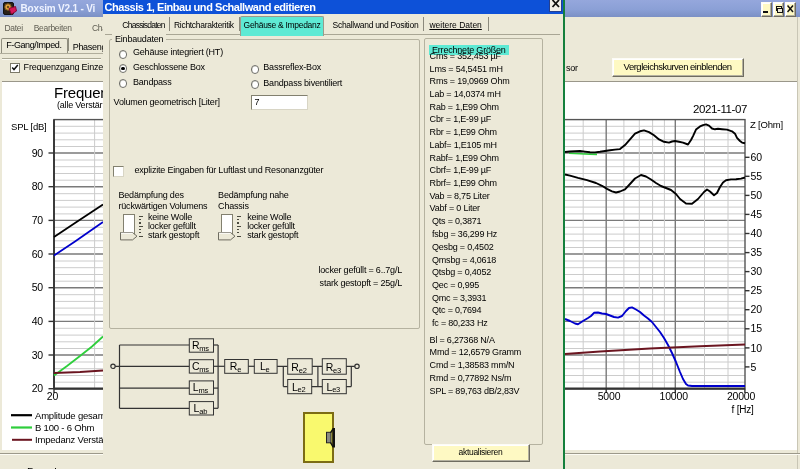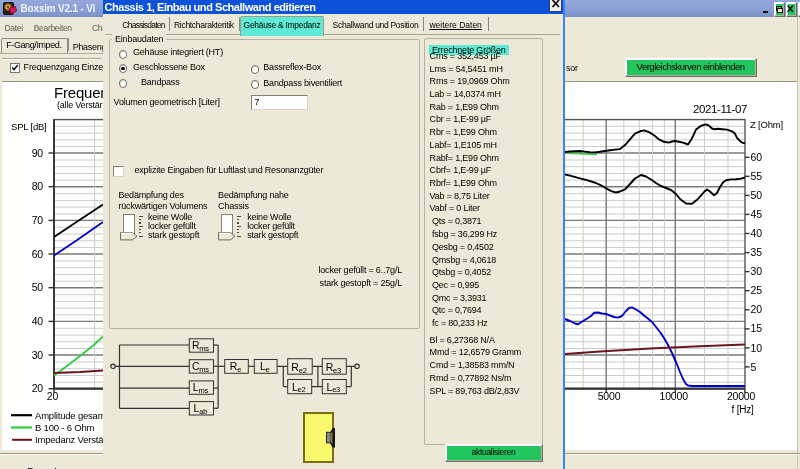--- a/index.html
+++ b/index.html
@@ -1,19 +1,19 @@
 <!DOCTYPE html>
 <html><head><meta charset="utf-8">
 <style>
 html,body{margin:0;padding:0;}
 body{width:800px;height:469px;position:relative;overflow:hidden;
  background:#ece9d8;font-family:"Liberation Sans",sans-serif;font-size:9px;letter-spacing:-0.2px;color:#000;}
 .abs{position:absolute;white-space:nowrap;}
-.btn3d{background:#22c55e;border:1px solid;border-color:#fdfcf6 #6e6c60 #6e6c60 #fdfcf6;
- box-shadow:inset -1px -1px 0 #b4b1a0, inset 1px 1px 0 #fff;margin-left:13px;}
+.btn3d{background:#fef9c3;border:1px solid;border-color:#fdfcf6 #6e6c60 #6e6c60 #fdfcf6;
+ box-shadow:inset -1px -1px 0 #b4b1a0, inset 1px 1px 0 #fff;}
 </style></head><body>
 
 <div class="abs" style="left:0;top:0;width:800px;height:17px;background:linear-gradient(180deg,#95a7dc 0%,#8ba0d6 55%,#7b90c5 100%);"></div>
 <svg class="abs" style="left:3px;top:2px" width="14" height="13" viewBox="0 0 14 13">
 <rect x="0.5" y="0.5" width="10" height="12" rx="1.5" fill="#2a2118" stroke="#111"></rect>
 <circle cx="5" cy="5" r="3.2" fill="#e8a33d" stroke="#7a5a20"></circle>
 <circle cx="5" cy="5" r="1.2" fill="#6a4a18"></circle>
 <path d="M6 6.5 L12.5 4.5 L13.5 9 L8.5 12.2 Z" fill="#d5185a" stroke="#8a0a35"></path>
 </svg>
 <div class="abs" style="left:20.6px;top:2.5px;font-weight:bold;font-size:10px;letter-spacing:-0.2px;color:#eef2ff;">Boxsim V2.1 - Vi</div>
@@ -164,21 +164,21 @@
 <polyline points="565,174.5 570,175.6 578,177.9 587,180.1 596,183 602,185.8 607,188.9 612,191.3 616,192.5 620,191.5 625,189.3 630,184 635,178.5 641,175 646,176.5 651,179.5 656,183 661,186 666,188 671,190 676,194 680,199 686,203.5 692,203.8 698,199 704,192 707,189.5 710,191.5 714,195.2 717,193 720,187 723,182.5 726,180.3 731,179.4 736,179.2 741,178.6 745,177.5" fill="none" stroke="#000" stroke-width="1.9" stroke-linejoin="round"></polyline>
 <polyline points="565,319 570,321 575,323.5 578,324.2 583,321 588,318 591,316 594,312.8 598,312.5 602,313.5 606,314 610,315.5 614,317 618,317.6 622,316 626,311 629,308 632,307.4 636,309.5 640,312 644,315.5 648,318.5 652,322 656,327 660,332 664,338 668,345 672,353 676,362 680,372 683,379 686,384 688,385.5 692,386 745,386" fill="none" stroke="#0000cc" stroke-width="1.9" stroke-linejoin="round"></polyline>
 <polyline points="565,354 600,351.5 650,348.5 700,346.3 745,344.5" fill="none" stroke="#6b1520" stroke-width="1.9" stroke-linejoin="round"></polyline>
 <line x1="11" y1="415.2" x2="32" y2="415.2" stroke="#000" stroke-width="2.2"></line>
 <line x1="11" y1="427.5" x2="32" y2="427.5" stroke="#2ece3c" stroke-width="2.2"></line>
 <line x1="12" y1="439.8" x2="32" y2="439.8" stroke="#6b1520" stroke-width="2"></line>
 <text x="35" y="418.5" font-size="9.5" letter-spacing="-0.2">Amplitude gesamt</text>
 <text x="35" y="430.8" font-size="9.5" letter-spacing="-0.2">B 100 - 6 Ohm</text>
 <text x="35" y="443.2" font-size="9.5" letter-spacing="-0.2">Impedanz Verstärker</text>
 </svg>
-<div class="abs" id="dlg" style="left:103px;top:0;width:460px;height:469px;background:#ece9d8;border-right:2px solid #3b82f6;font-size:9px;">
+<div class="abs" id="dlg" style="left:103px;top:0;width:460px;height:469px;background:#ece9d8;border-right:2px solid #15803d;font-size:9px;">
 <div class="abs" style="left:0;top:0;width:460px;height:13.5px;background:#0d51d8;"></div>
 <div class="abs" style="left:1.5px;top:1px;font-weight:bold;font-size:11px;letter-spacing:-0.45px;color:#fff;">Chassis 1, Einbau und Schallwand editieren</div>
 <div class="abs" style="left:446px;top:0;width:11px;height:10.5px;background:#f2efe8;border:1px solid #243f8f;border-top:none;"></div>
 <svg class="abs" style="left:447.5px;top:0px" width="10" height="10" viewBox="0 0 10 10">
 <path d="M1.5 0 L8 7 M8 0 L1.5 7" stroke="#111" stroke-width="1.8"></path>
     </svg>
 <div class="abs" style="left:2px;top:34px;width:455px;height:1px;background:#a9a695;"></div>
 <div class="abs" style="left:19.3px;top:20px;font-size:8.5px;letter-spacing:-0.75px;">Chassisdaten</div>
 <div class="abs" style="left:71px;top:20px;font-size:8.5px;letter-spacing:-0.3px;">Richtcharakteritik</div>
 <div class="abs" style="left:229.6px;top:20px;font-size:8.5px;letter-spacing:-0.3px;">Schallwand und Position</div>
@@ -189,21 +189,21 @@
 <div class="abs" style="left:385px;top:17px;width:1px;height:14px;background:#8b897c;"></div>
 <div class="abs" style="left:137px;top:16px;width:82px;height:18.5px;background:#5eead4;border:1px solid #9c9a8a;border-bottom:none;border-radius:2px 2px 0 0;text-align:center;line-height:17px;font-size:8.5px;letter-spacing:-0.3px;">Gehäuse &amp; Impedanz</div>
 <div class="abs" style="left:5.8px;top:38.8px;width:309px;height:288px;border:1px solid #b5b2a0;border-radius:2px;"></div>
 <div class="abs" style="left:9px;top:33.8px;background:#ece9d8;padding:0 3px;">Einbaudaten</div>
 <div class="abs" style="left:15.5px;top:50px;width:6.5px;height:6.5px;border-radius:50%;background:#fff;border:1px solid #70706a;box-shadow:inset 0.5px 0.5px 0 #c9c9be;"></div>
 <div class="abs" style="left:30px;top:46.9px;">Gehäuse integriert (HT)</div>
 <div class="abs" style="left:15.5px;top:64.4px;width:6.5px;height:6.5px;border-radius:50%;background:#fff;border:1px solid #70706a;box-shadow:inset 0.5px 0.5px 0 #c9c9be;"></div>
     <div class="abs" style="left:18.0px;top:66.9px;width:3.5px;height:3.5px;border-radius:50%;background:#000;"></div>
 <div class="abs" style="left:30px;top:61.5px;">Geschlossene Box</div>
 <div class="abs" style="left:15.5px;top:79.3px;width:6.5px;height:6.5px;border-radius:50%;background:#fff;border:1px solid #70706a;box-shadow:inset 0.5px 0.5px 0 #c9c9be;"></div>
-<div class="abs" style="left:38px;top:76.5px;">Bandpass</div>
+<div class="abs" style="left:30px;top:76.5px;">Bandpass</div>
 <div class="abs" style="left:147.5px;top:65.2px;width:6.5px;height:6.5px;border-radius:50%;background:#fff;border:1px solid #70706a;box-shadow:inset 0.5px 0.5px 0 #c9c9be;"></div>
 <div class="abs" style="left:160.3px;top:62.3px;">Bassreflex-Box</div>
 <div class="abs" style="left:147.5px;top:80.2px;width:6.5px;height:6.5px;border-radius:50%;background:#fff;border:1px solid #70706a;box-shadow:inset 0.5px 0.5px 0 #c9c9be;"></div>
 <div class="abs" style="left:160.3px;top:77.5px;">Bandpass biventiliert</div>
 <div class="abs" style="left:10.6px;top:96.8px;">Volumen geometrisch [Liter]</div>
 <div class="abs" style="left:147.5px;top:94.5px;width:52px;height:13px;background:#fff;border:1.5px solid #82806f;border-bottom-color:#d8d5c5;border-right-color:#d8d5c5;padding-left:3px;line-height:13px;">7</div>
 <div class="abs" style="left:10px;top:166px;width:9px;height:9px;background:#fff;border:1.5px solid #82806f;border-bottom-color:#d8d5c5;border-right-color:#d8d5c5;"></div>
 <div class="abs" style="left:31.4px;top:164.5px;">explizite Eingaben für Luftlast und Resonanzgüter</div>
 <div class="abs" style="left:15.5px;top:190.3px;line-height:10.2px;">Bedämpfung des<br>rückwärtigen Volumens</div>
 <div class="abs" style="left:115.1px;top:190.3px;line-height:10.2px;">Bedämpfung nahe<br>Chassis</div>

